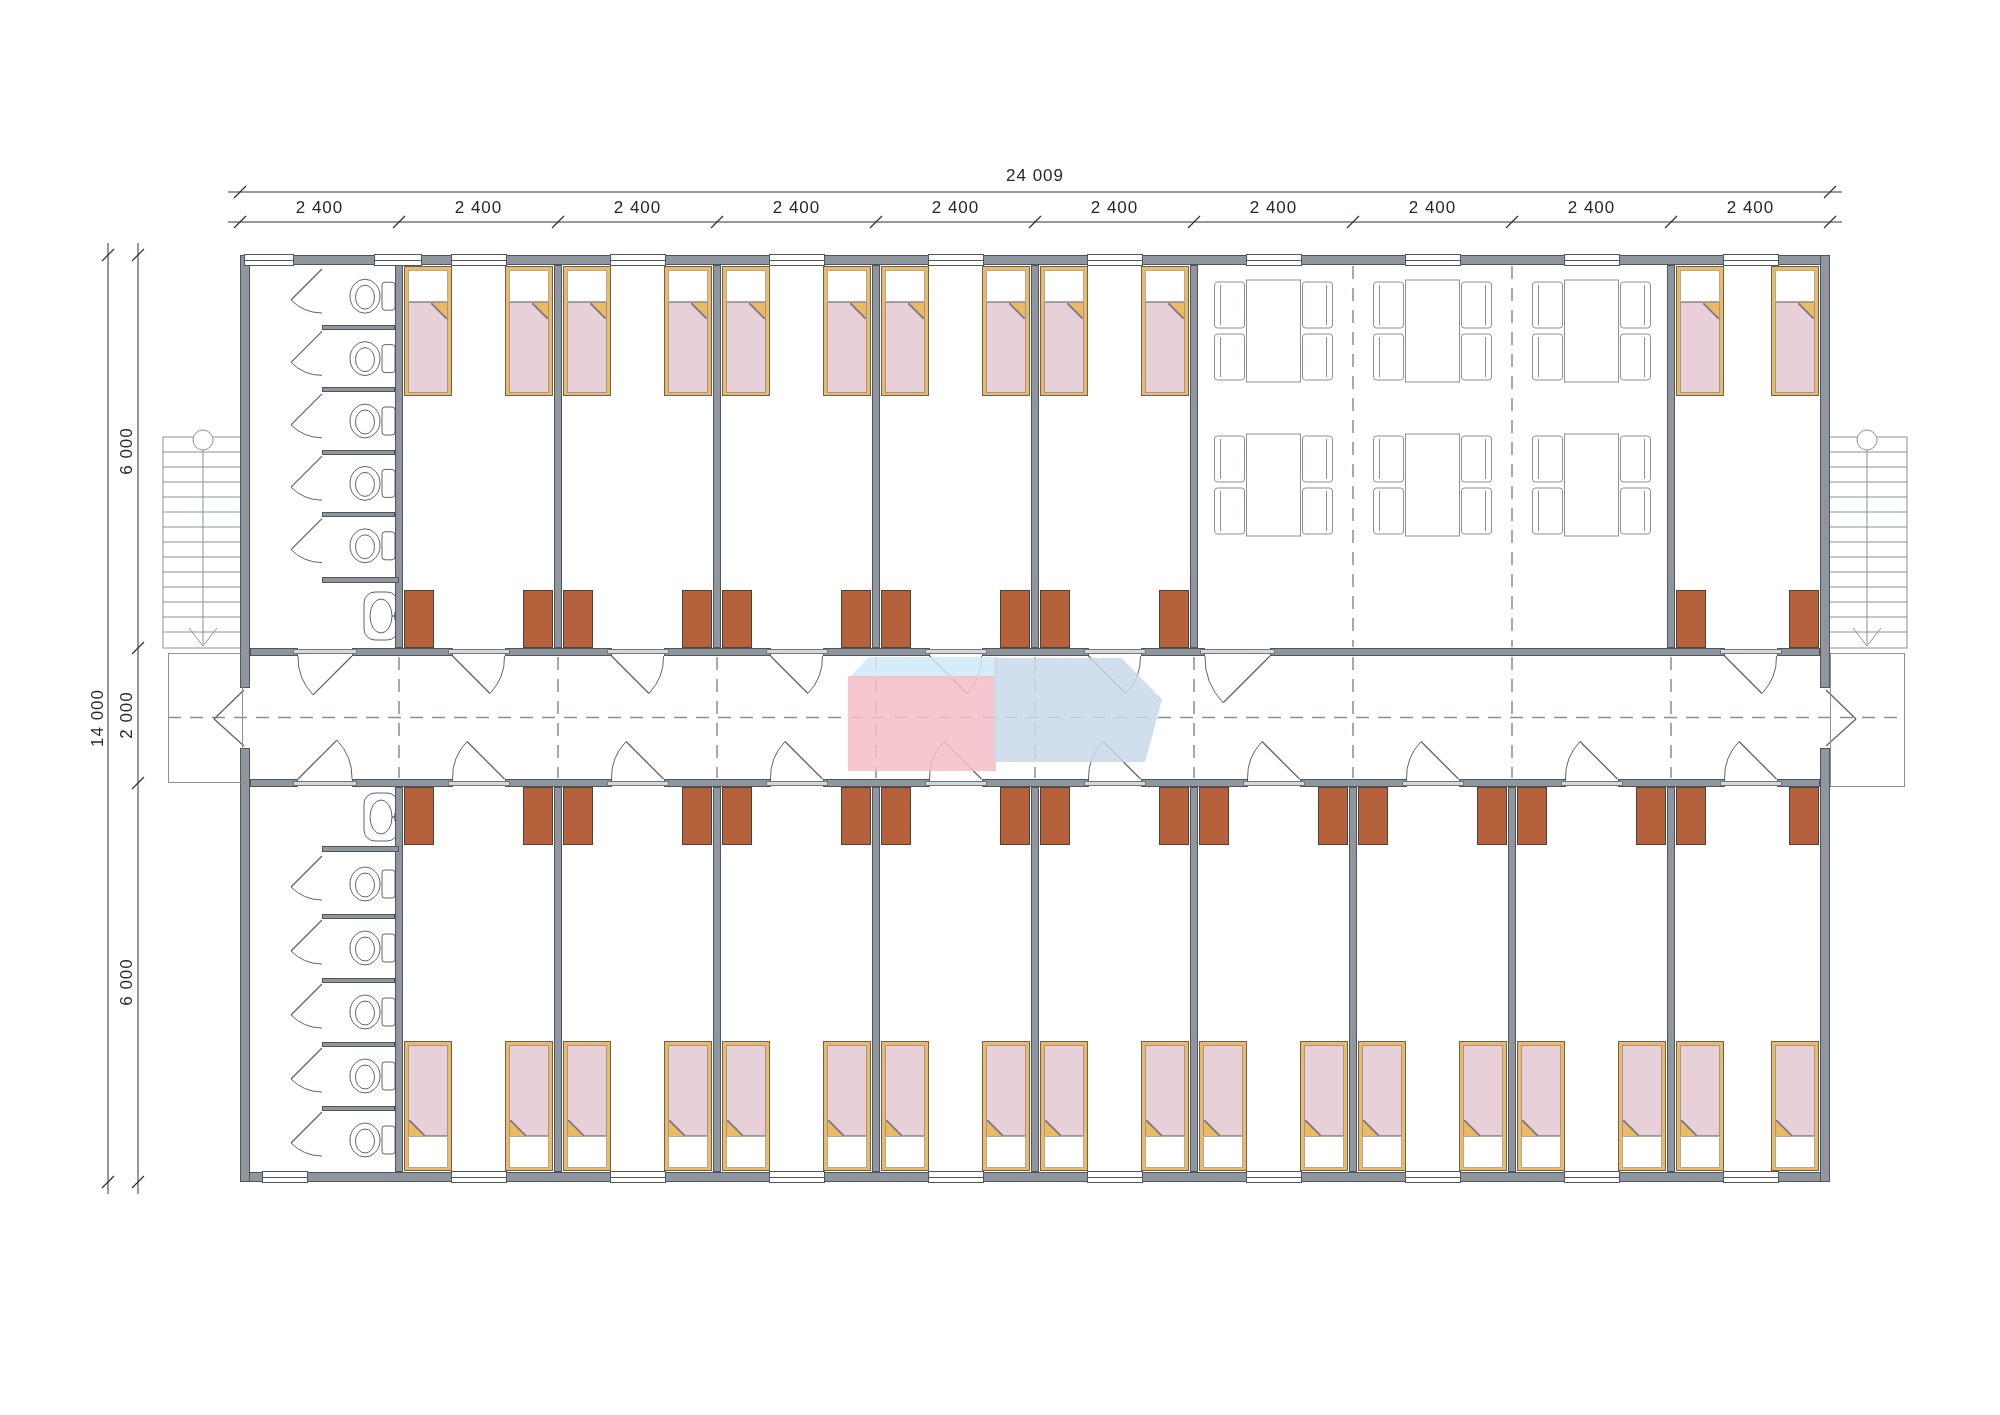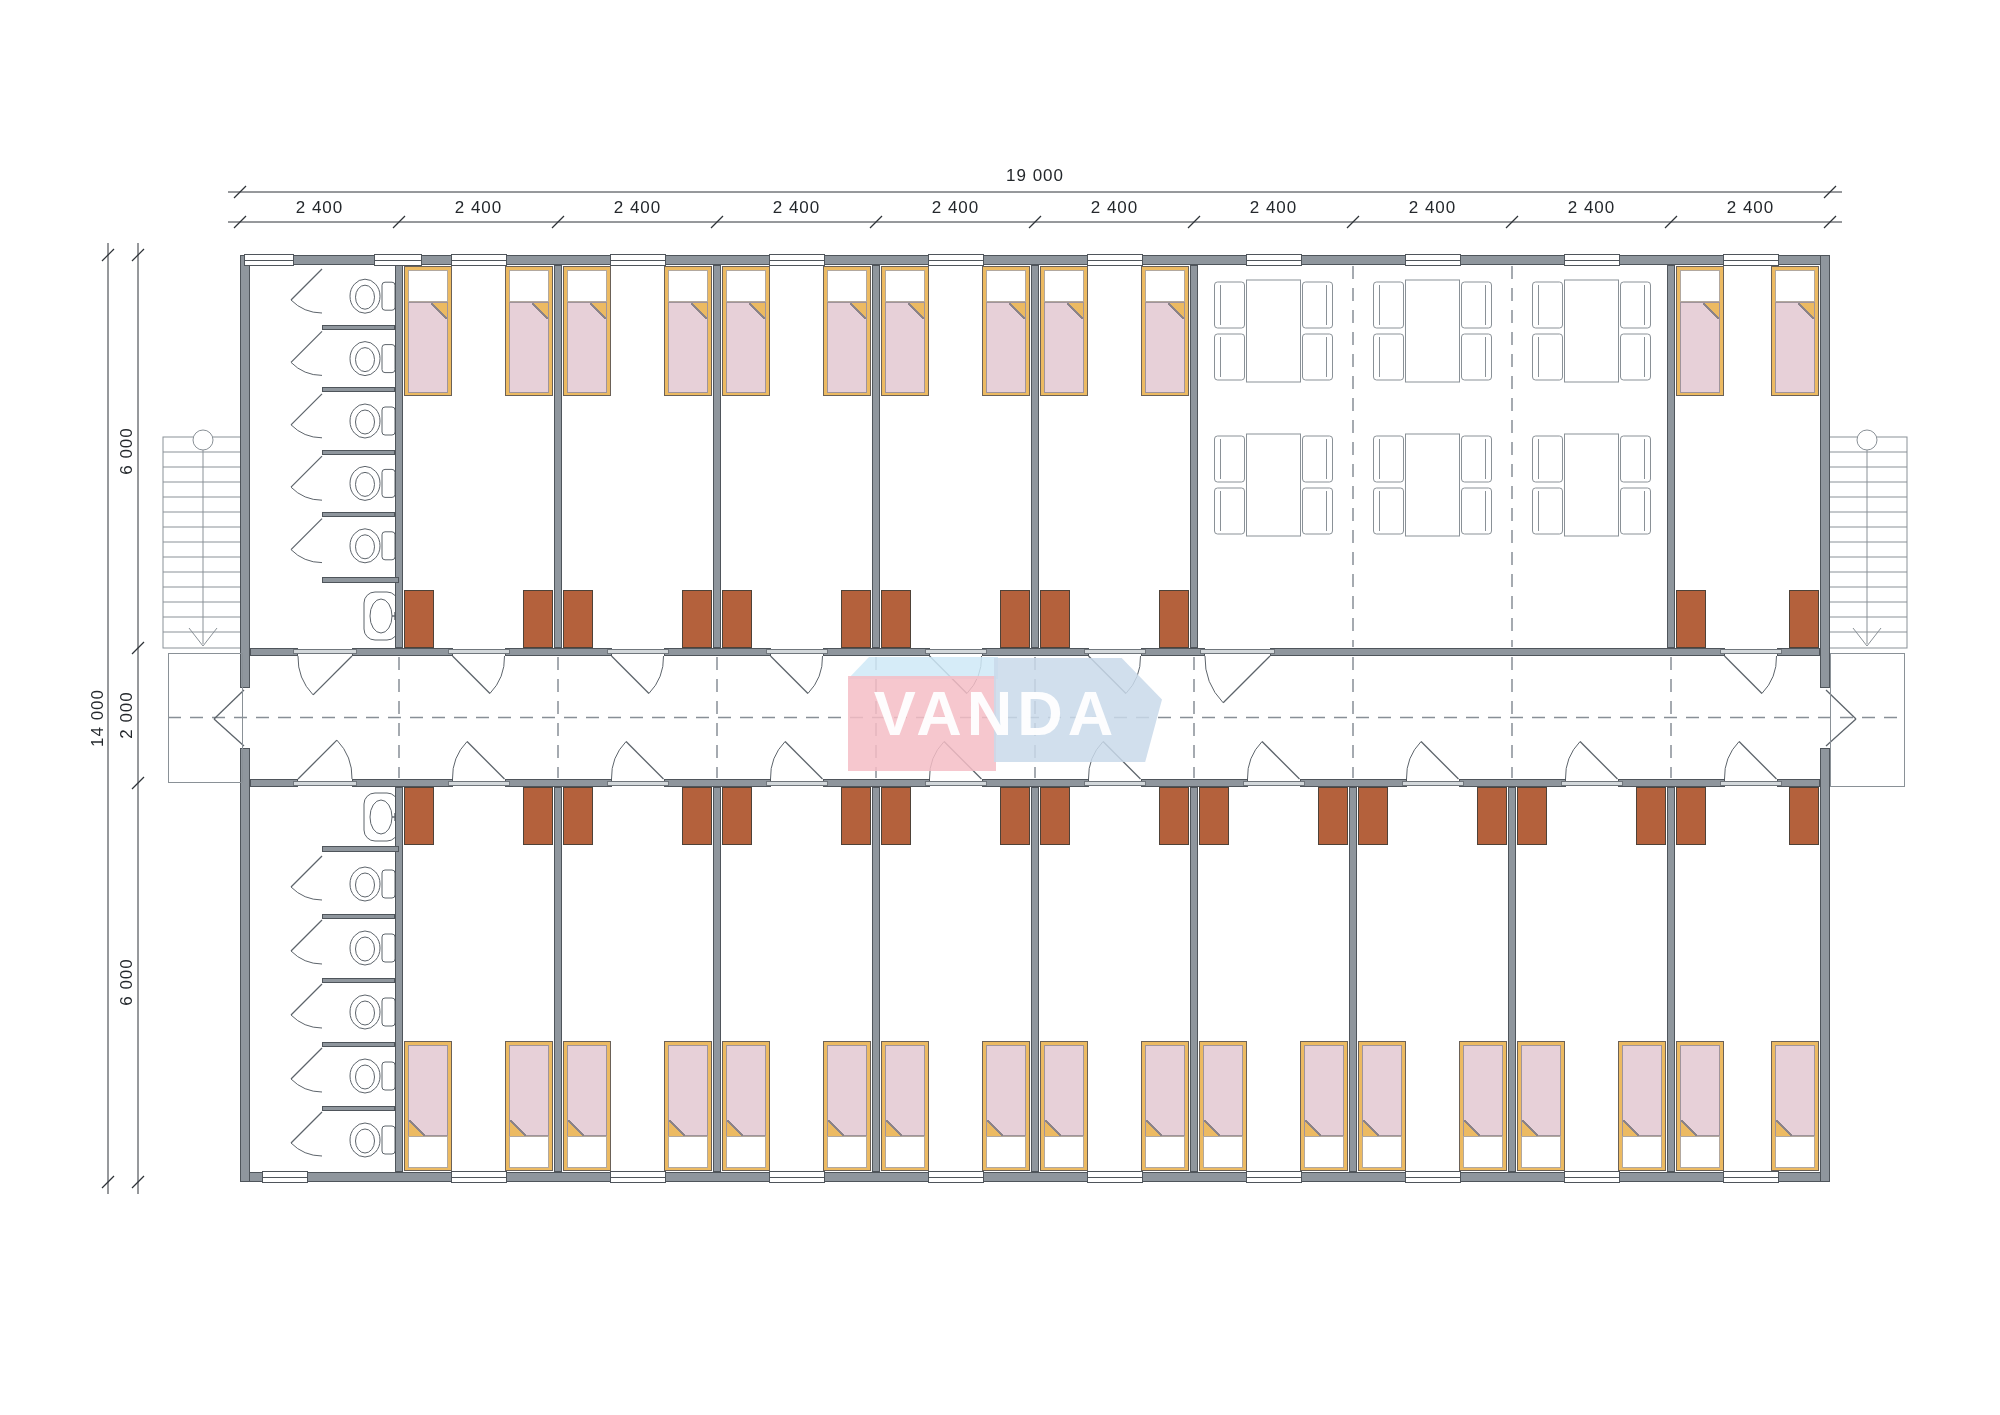--- a/index.html
+++ b/index.html
@@ -356,24 +356,23 @@
         <line x1="132" y1="654" x2="144" y2="642" stroke="#2e3338" stroke-width="1.2"></line>
         <line x1="132" y1="789" x2="144" y2="777" stroke="#2e3338" stroke-width="1.2"></line>
         <line x1="132" y1="1188" x2="144" y2="1176" stroke="#2e3338" stroke-width="1.2"></line>
       </g>
     </svg>
 
   <div class="logo">
     <div class="logo-top"></div>
     <div class="logo-pink"></div>
     <div class="logo-blue"></div>
-    <div class="logo-text">VANDA</div>
   </div>
 
-  <div class="dim-label" style="left:240px;top:166px;width:1590px;">19 000</div>
+  <div class="dim-label" style="left:240px;top:166px;width:1590px;">24 009</div>
   <div class="dim-label v" style="left:28px;top:708px;width:140px;">14 000</div>
 <div class="wall" style="left: 240px; top: 255px; width: 1590px; height: 10px; position: absolute;"></div>
     <div class="wall" style="left: 240px; top: 1172px; width: 1590px; height: 10px; position: absolute;"></div>
     <div class="wall" style="left: 240px; top: 255px; width: 10px; height: 433px; position: absolute;"></div>
     <div class="wall" style="left: 240px; top: 748px; width: 10px; height: 434px; position: absolute;"></div>
     <div class="wall" style="left: 1820px; top: 255px; width: 10px; height: 433px; position: absolute;"></div>
     <div class="wall" style="left: 1820px; top: 748px; width: 10px; height: 434px; position: absolute;"></div>
     <div class="wall" style="left: 250px; top: 648px; width: 48px; height: 8px; position: absolute;"></div>
     <div class="wall" style="left: 352px; top: 648px; width: 100.5px; height: 8px; position: absolute;"></div>
     <div class="wall" style="left: 504.5px; top: 648px; width: 107px; height: 8px; position: absolute;"></div>

